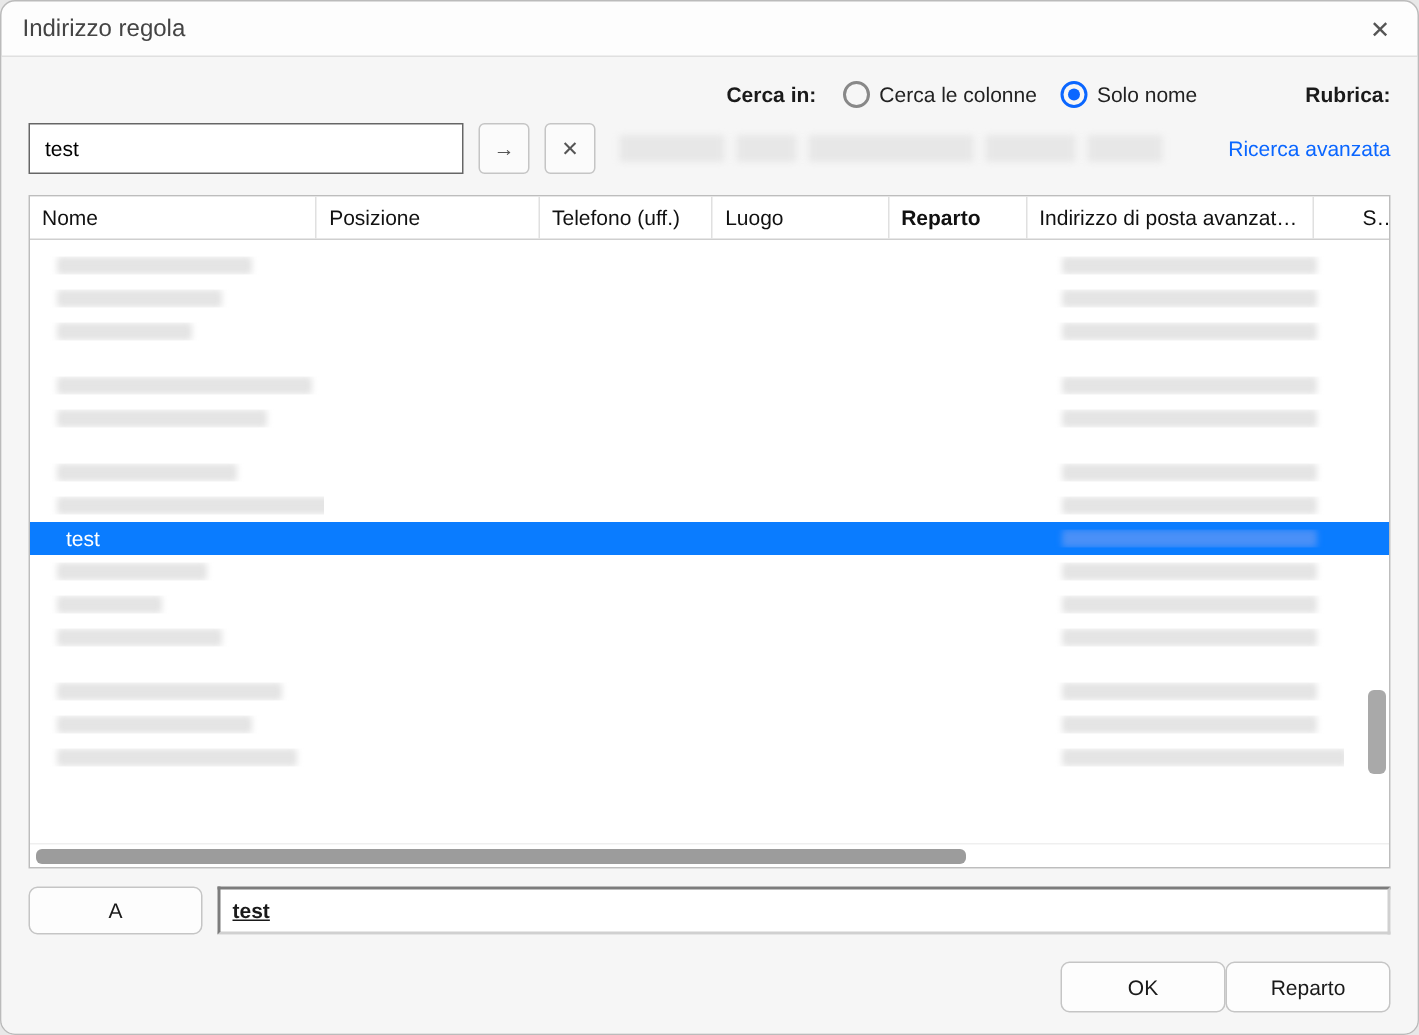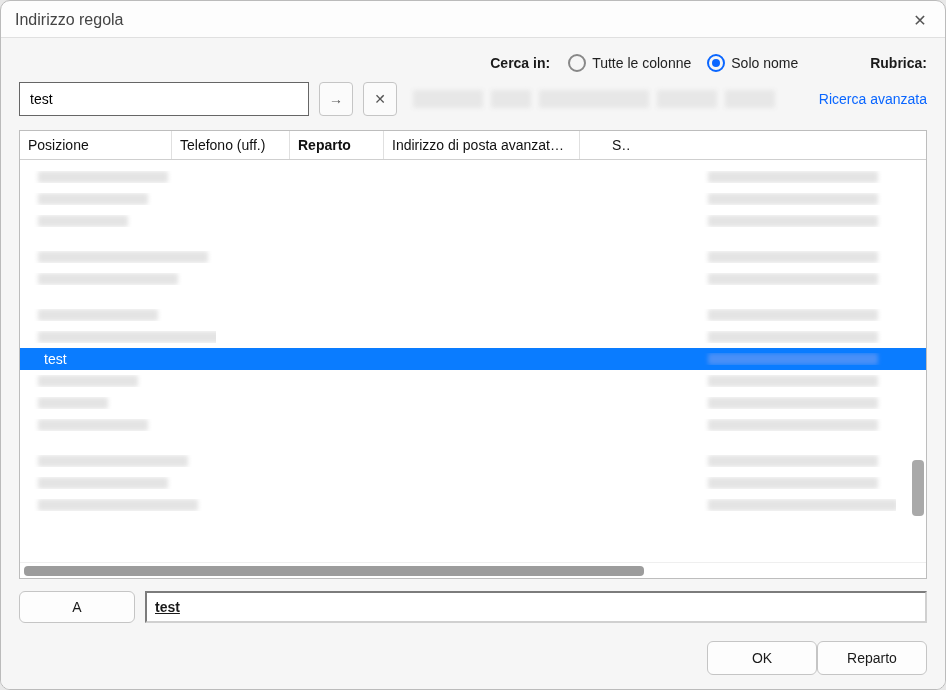--- a/index.html
+++ b/index.html
@@ -206,21 +206,21 @@
     </div>
   </div>
 
   <div class="body">
 
     <div class="search-row1">
       <span class="label-bold">Cerca in:</span>
       <div class="radio-group">
         <label class="radio">
           <span class="disc"></span>
-          <span>Tutte le colonne</span>
+          <span>Cerca le colonne</span>
         </label>
         <label class="radio selected">
           <span class="disc"></span>
           <span>Solo nome</span>
         </label>
       </div>
       <span class="rubrica-label">Rubrica:</span>
     </div>
 
     <div class="search-row2">
@@ -236,22 +236,24 @@
         <div class="ghblock" style="width:40px"></div>
         <div class="ghblock" style="width:110px"></div>
         <div class="ghblock" style="width:60px"></div>
         <div class="ghblock" style="width:50px"></div>
       </div>
       <span class="adv-link">Ricerca avanzata</span>
     </div>
 
     <div class="table-wrap">
       <div class="thead">
+        <div class="th col-nome">Nome</div>
         <div class="th col-pos">Posizione</div>
         <div class="th col-tel">Telefono (uff.)</div>
+        <div class="th col-luogo">Luogo</div>
         <div class="th col-rep">Reparto</div>
         <div class="th col-mail">Indirizzo di posta avanzata…</div>
         <div class="th col-soc">So</div>
       </div>
 
       <div class="tbody">
         <div class="rows">
 
           <div class="trow">
             <div class="cell col-nome">

